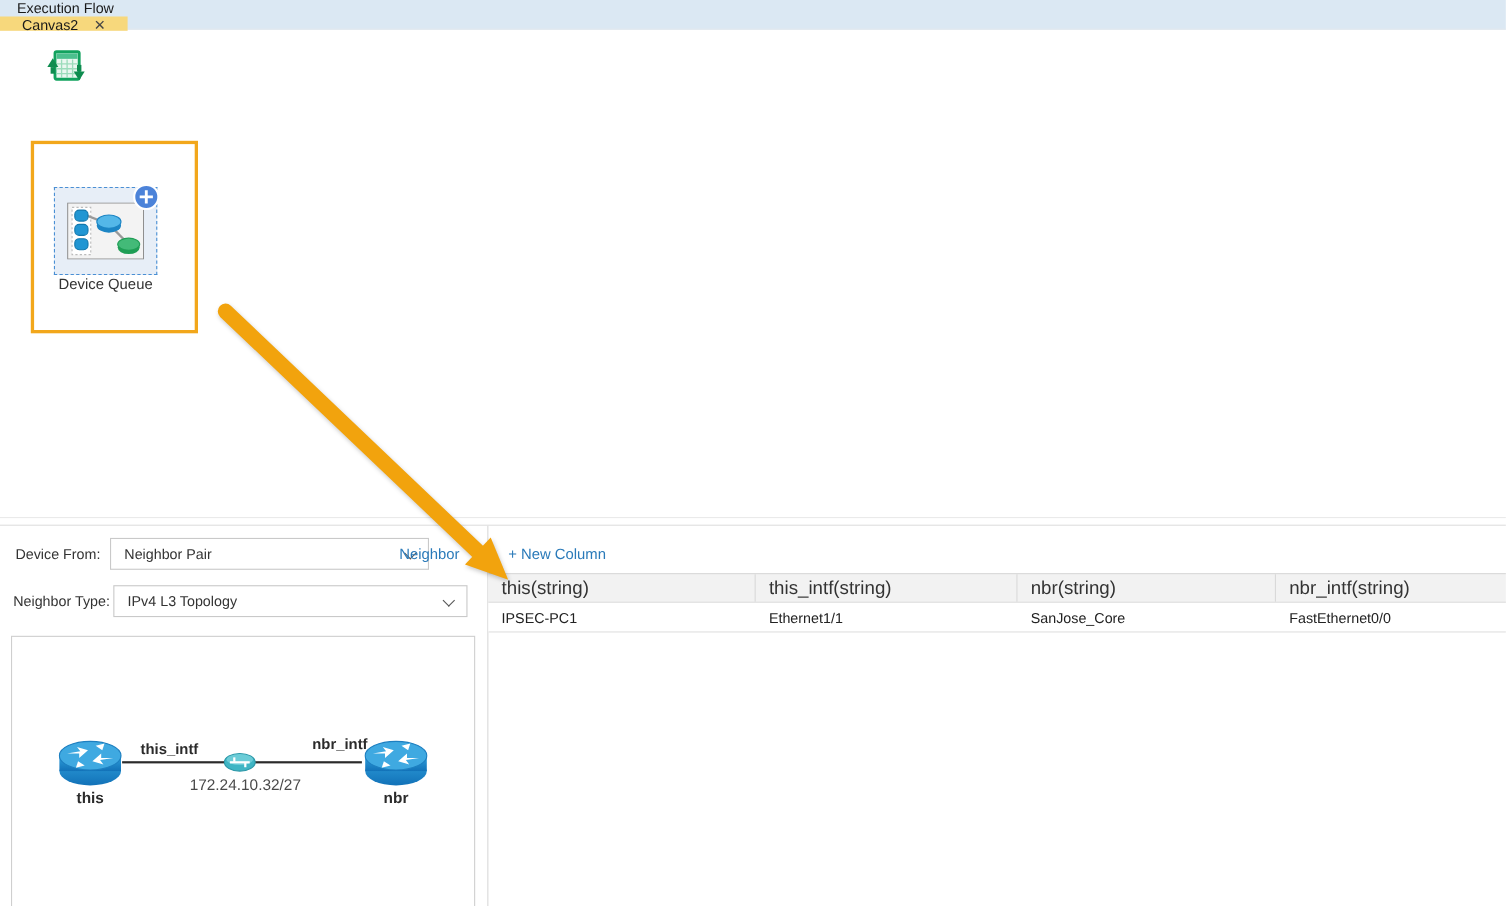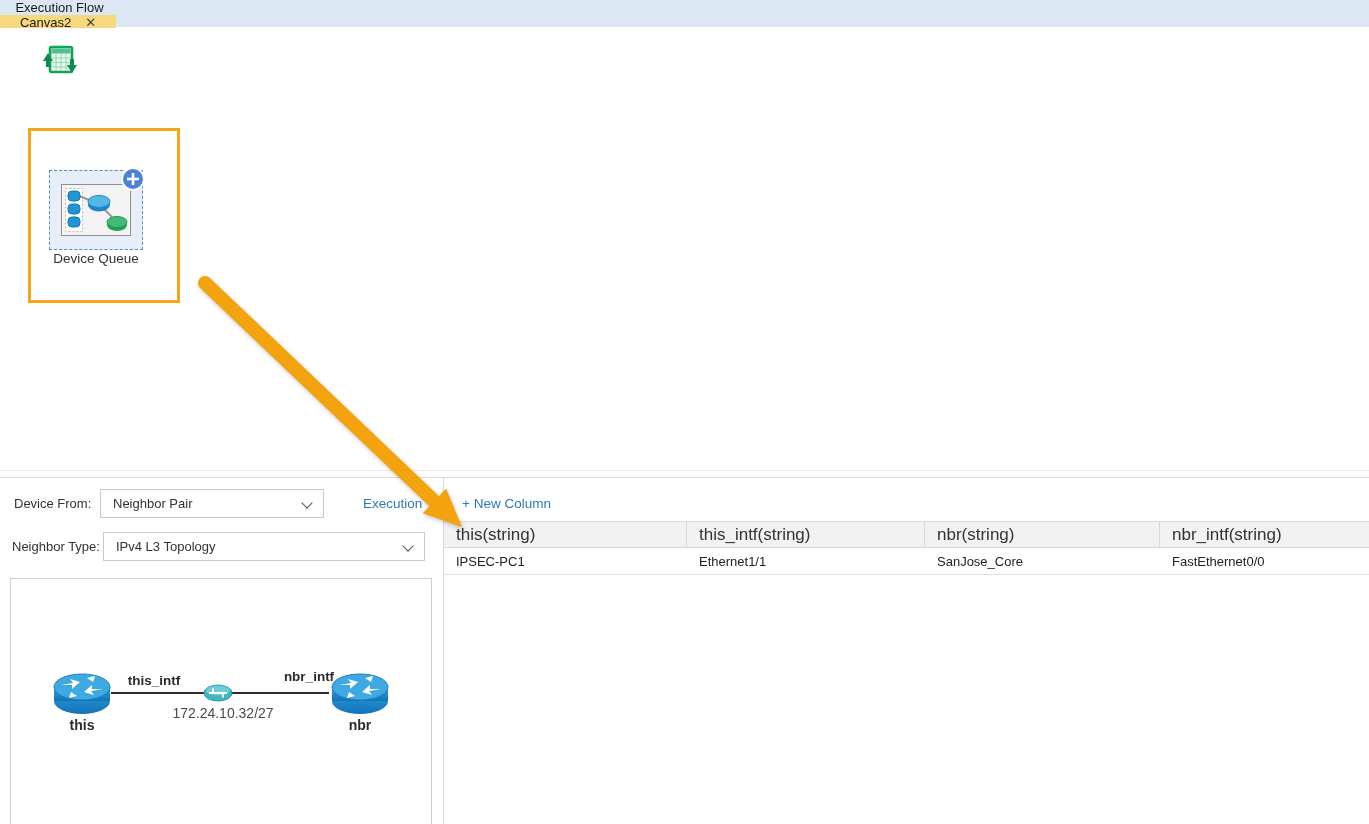--- a/index.html
+++ b/index.html
@@ -44,21 +44,21 @@
   .bottom { position:absolute; top:478px; left:0; width:1369px; height:346px; background:#fff; }
   .vdivider { position:absolute; left:443px; top:0; width:1px; height:346px; background:#D9D9D9; }
 
   .form-label { position:absolute; font-size:13px; color:#333; }
   .lbl-device-from { left:14px; top:18px; }
   .lbl-neighbor-type { left:12px; top:61px; }
 
   .select-box { position:absolute; height:29px; background:#fff; border:1px solid #C9C9C9;
                 display:flex; align-items:center; font-size:13px; color:#333;
                 padding-left:12px; cursor:default; }
-  .sel-device-from { left:100px; top:11px; width:224px; }
+  .sel-device-from { left:100px; top:11px; width:290px; }
   .sel-neighbor-type { left:103px; top:54px; width:322px; }
   .chev { position:absolute; right:12px; top:9px; width:8px; height:8px;
           border-right:1.5px solid #555; border-bottom:1.5px solid #555;
           transform:rotate(45deg); }
 
   .link { position:absolute; font-size:13.5px; color:#2A7AB9; cursor:pointer; }
   .lnk-advanced { left:363px; top:18px; }
 
   
   .preview { position:absolute; left:10px; top:100px; width:422px; height:270px;
@@ -162,21 +162,21 @@
   <div class="hline2"></div>
 
   <div class="bottom">
     <div class="vdivider"></div>
 
     <span class="form-label lbl-device-from">Device From:</span>
     <div class="select-box sel-device-from">
       <span>Neighbor Pair</span>
       <span class="chev"></span>
     </div>
-    <span class="link lnk-advanced">Execution</span>
+    <span class="link lnk-advanced">Neighbor</span>
 
     <span class="form-label lbl-neighbor-type">Neighbor Type:</span>
     <div class="select-box sel-neighbor-type">
       <span>IPv4 L3 Topology</span>
       <span class="chev"></span>
     </div>
 
     <div class="preview">
       <div class="pv-line"></div>
 

